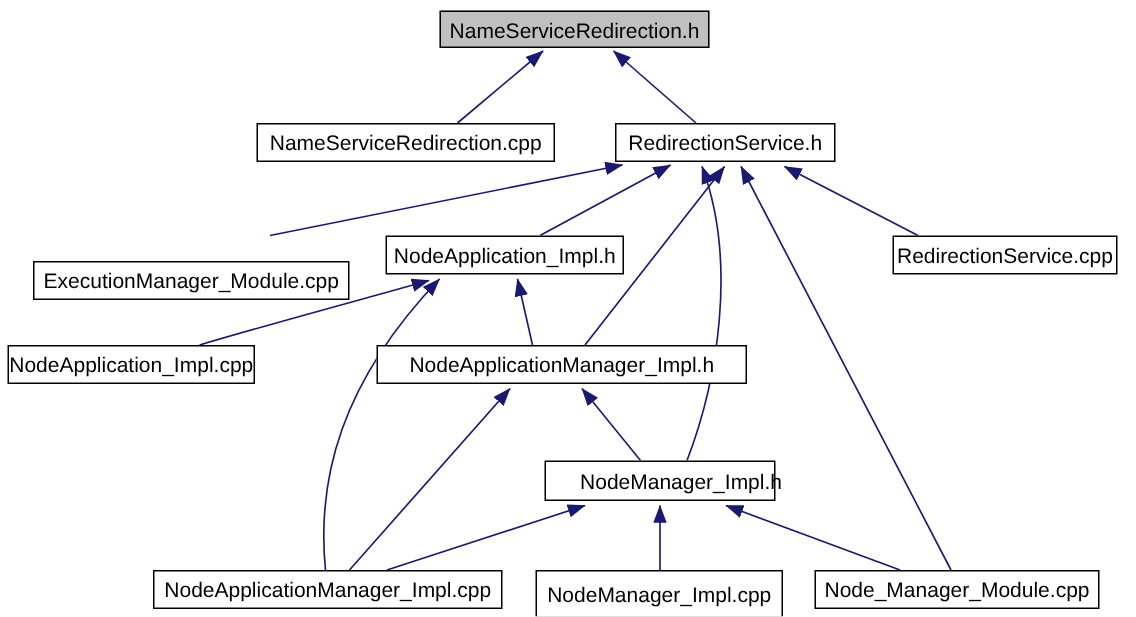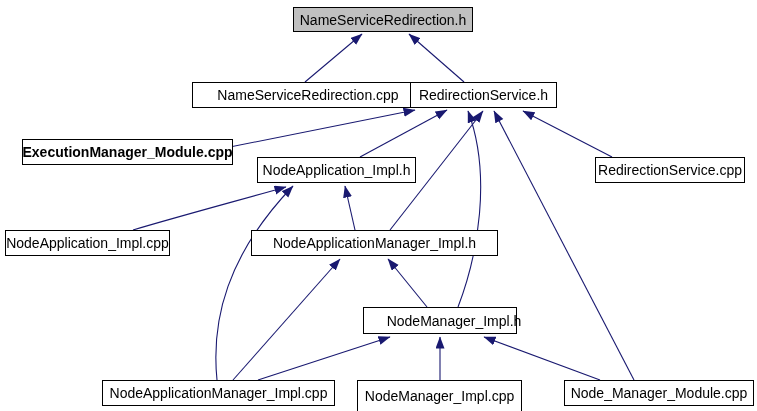--- a/index.html
+++ b/index.html
@@ -69,25 +69,25 @@
         <path d="M355,230 L345,186" class="edge-path" stroke="#191970" marker-end="url(#arrowhead)"></path>
         <path d="M233,380 L340,259" class="edge-path" stroke="#191970" marker-end="url(#arrowhead)"></path>
         <path d="M427,307 L388,259" class="edge-path" stroke="#191970" marker-end="url(#arrowhead)"></path>
         <path d="M258,380 L390,337" class="edge-path" stroke="#191970" marker-end="url(#arrowhead)"></path>
         <path d="M440,380 L440,337" class="edge-path" stroke="#191970" marker-end="url(#arrowhead)"></path>
         <path d="M600,380 L484,337" class="edge-path" stroke="#191970" marker-end="url(#arrowhead)"></path>
       </g>
   </svg>
   <div id="node-layer">
       <div class="graph-node highlighted" style="left: 293px; top: 7px; width: 180px; height: 25px;">NameServiceRedirection.h</div>
-      <div class="graph-node" style="left: 192px; top: 82px; width: 232px; height: 26px;">NameServiceRedirection.cpp</div>
+      <div class="graph-node" style="left: 171px; top: 82px; width: 199px; height: 26px;">NameServiceRedirection.cpp</div>
       <div class="graph-node" style="left: 410px; top: 82px; width: 147px; height: 26px;">RedirectionService.h</div>
-      <div class="graph-node" style="left: 22px; top: 139px; width: 211px; height: 26px; font-weight: bold;">ExecutionManager_Module.cpp</div>
+      <div class="graph-node" style="left: 22px; top: 174px; width: 211px; height: 26px;">ExecutionManager_Module.cpp</div>
       <div class="graph-node" style="left: 257px; top: 157px; width: 159px; height: 26px;">NodeApplication_Impl.h</div>
       <div class="graph-node" style="left: 595px; top: 157px; width: 150px; height: 26px;">RedirectionService.cpp</div>
       <div class="graph-node" style="left: 5px; top: 230px; width: 165px; height: 26px;">NodeApplication_Impl.cpp</div>
       <div class="graph-node" style="left: 251px; top: 230px; width: 247px; height: 26px;">NodeApplicationManager_Impl.h</div>
       <div class="graph-node" style="left: 363px; top: 307px; width: 154px; height: 27px; padding-left: 28px;">NodeManager_Impl.h</div>
       <div class="graph-node" style="left: 102px; top: 380px; width: 233px; height: 26px;">NodeApplicationManager_Impl.cpp</div>
       <div class="graph-node" style="left: 357px; top: 380px; width: 165px; height: 32px;">NodeManager_Impl.cpp</div>
-      <div class="graph-node" style="left: 564px; top: 380px; width: 190px; height: 26px;">Node_Manager_Module.cpp</div>
+      <div class="graph-node" style="left: 543px; top: 380px; width: 190px; height: 26px;">Node_Manager_Module.cpp</div>
     </div>
 </div>
 
 </body></html>

